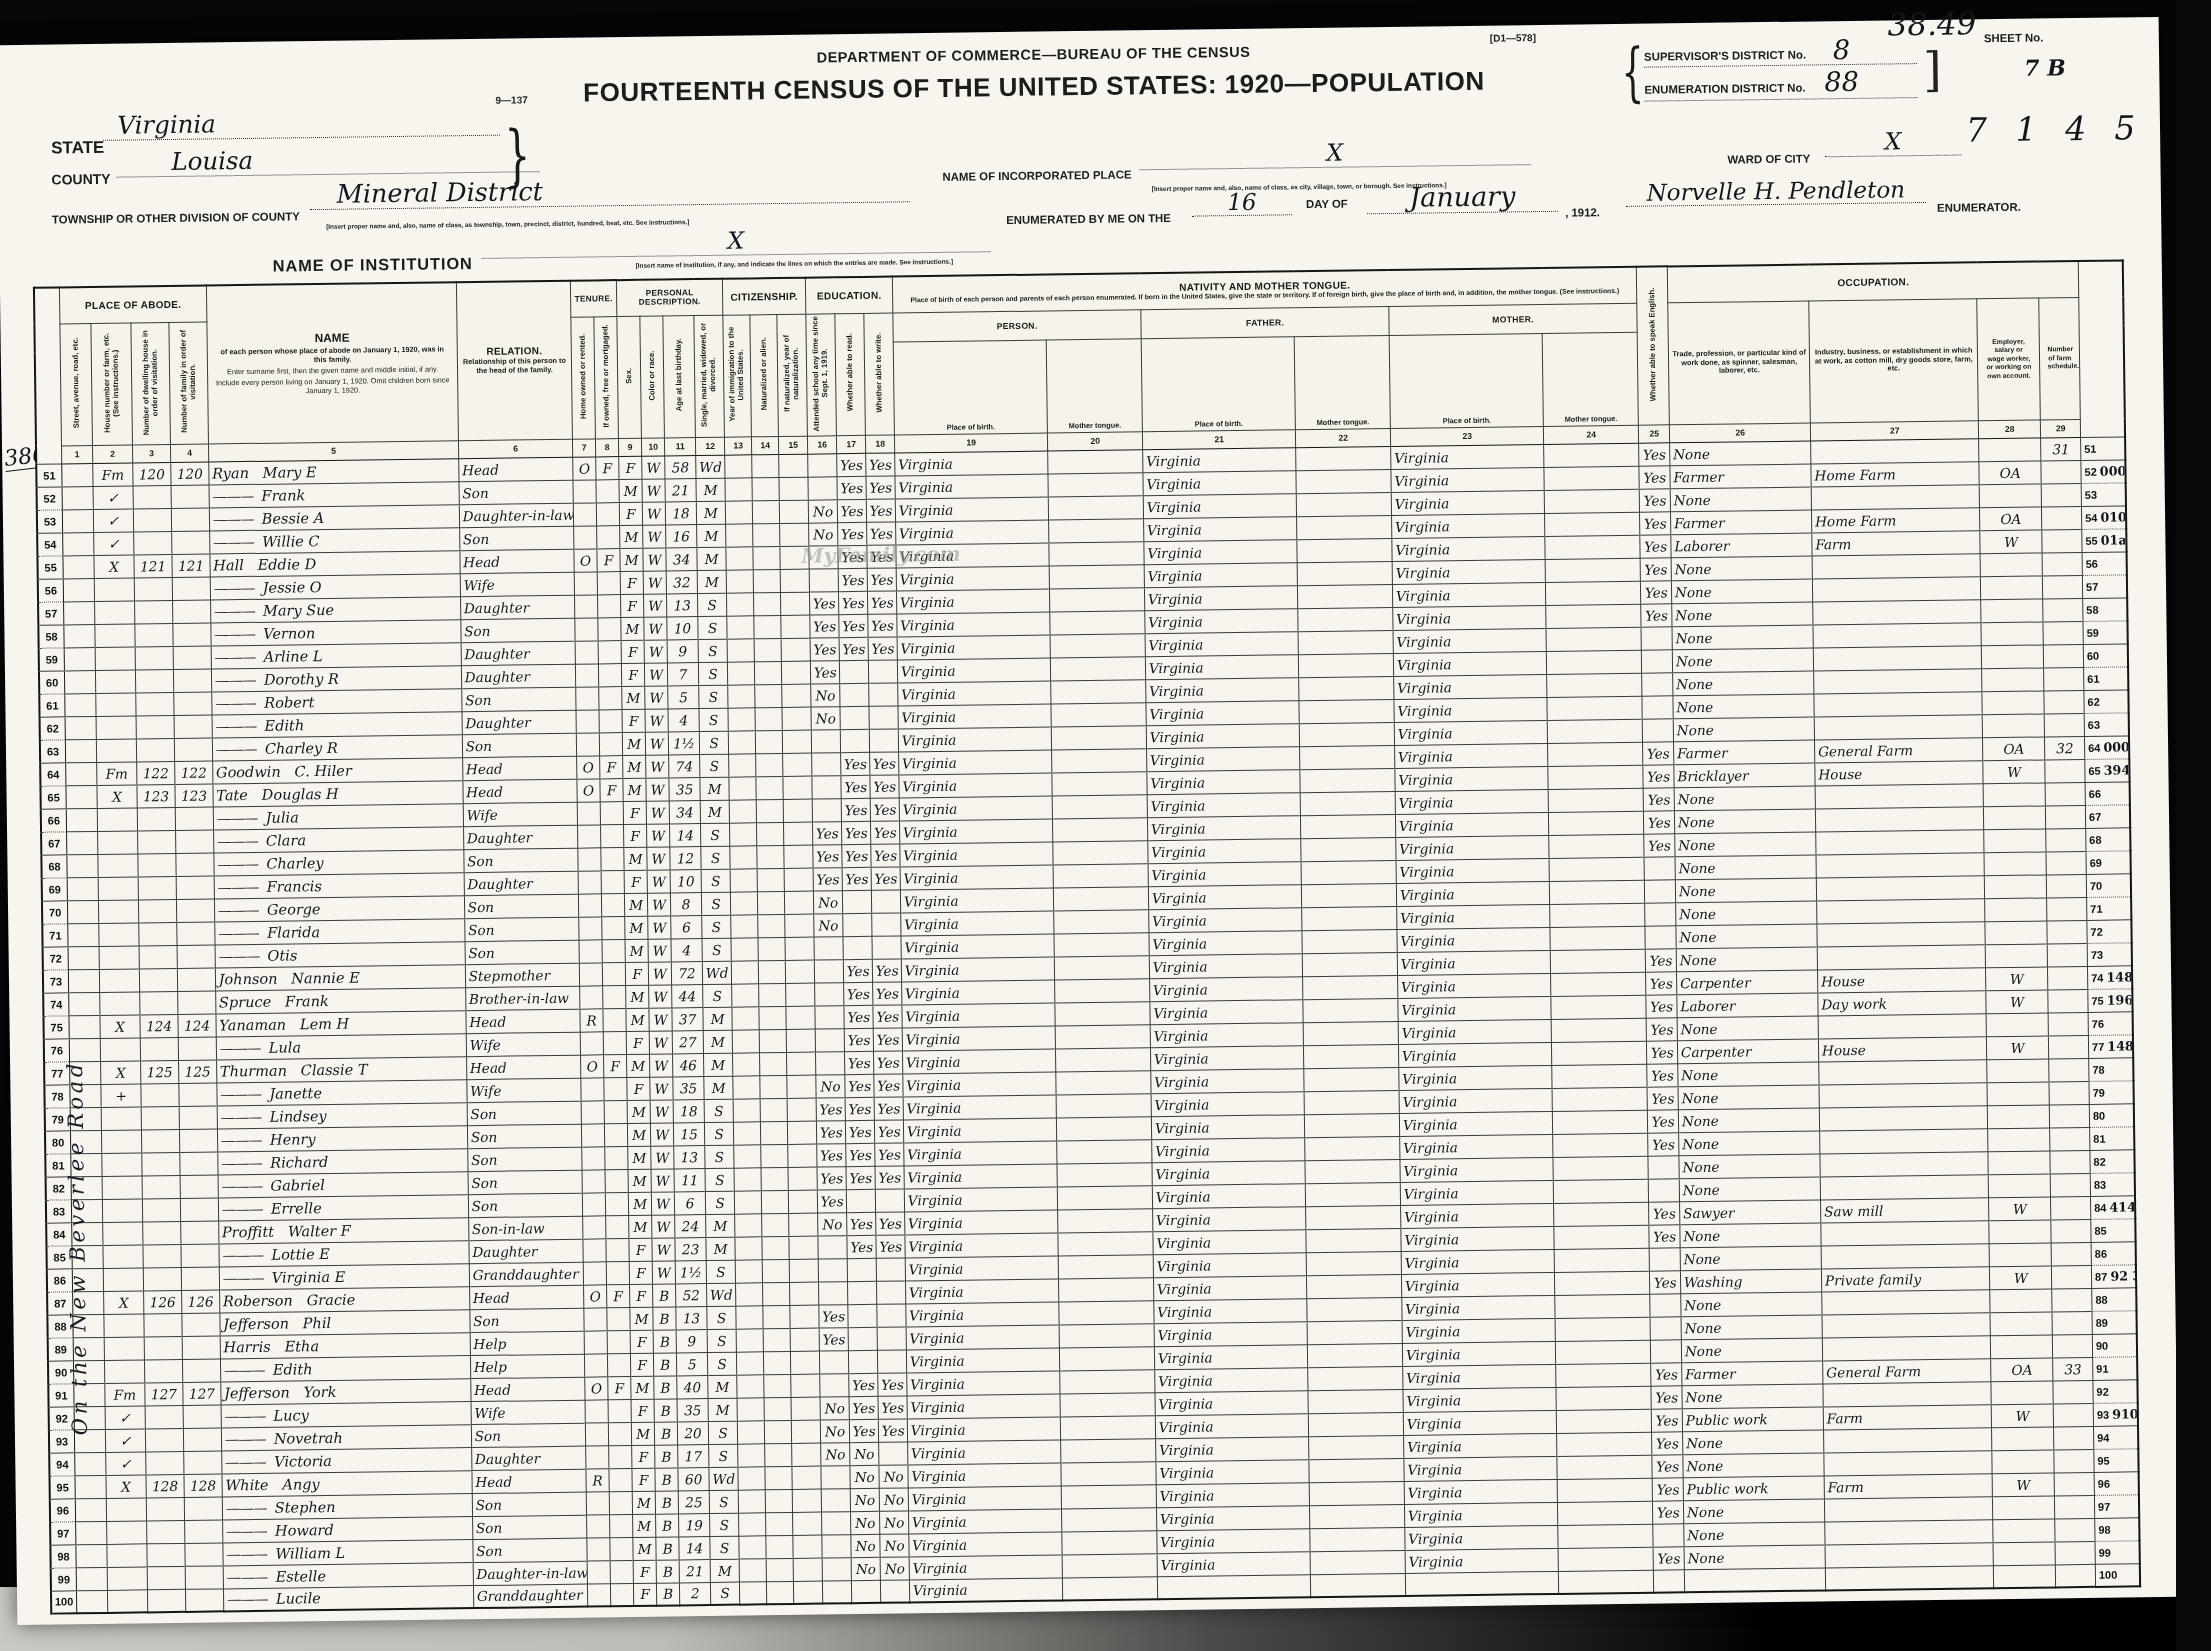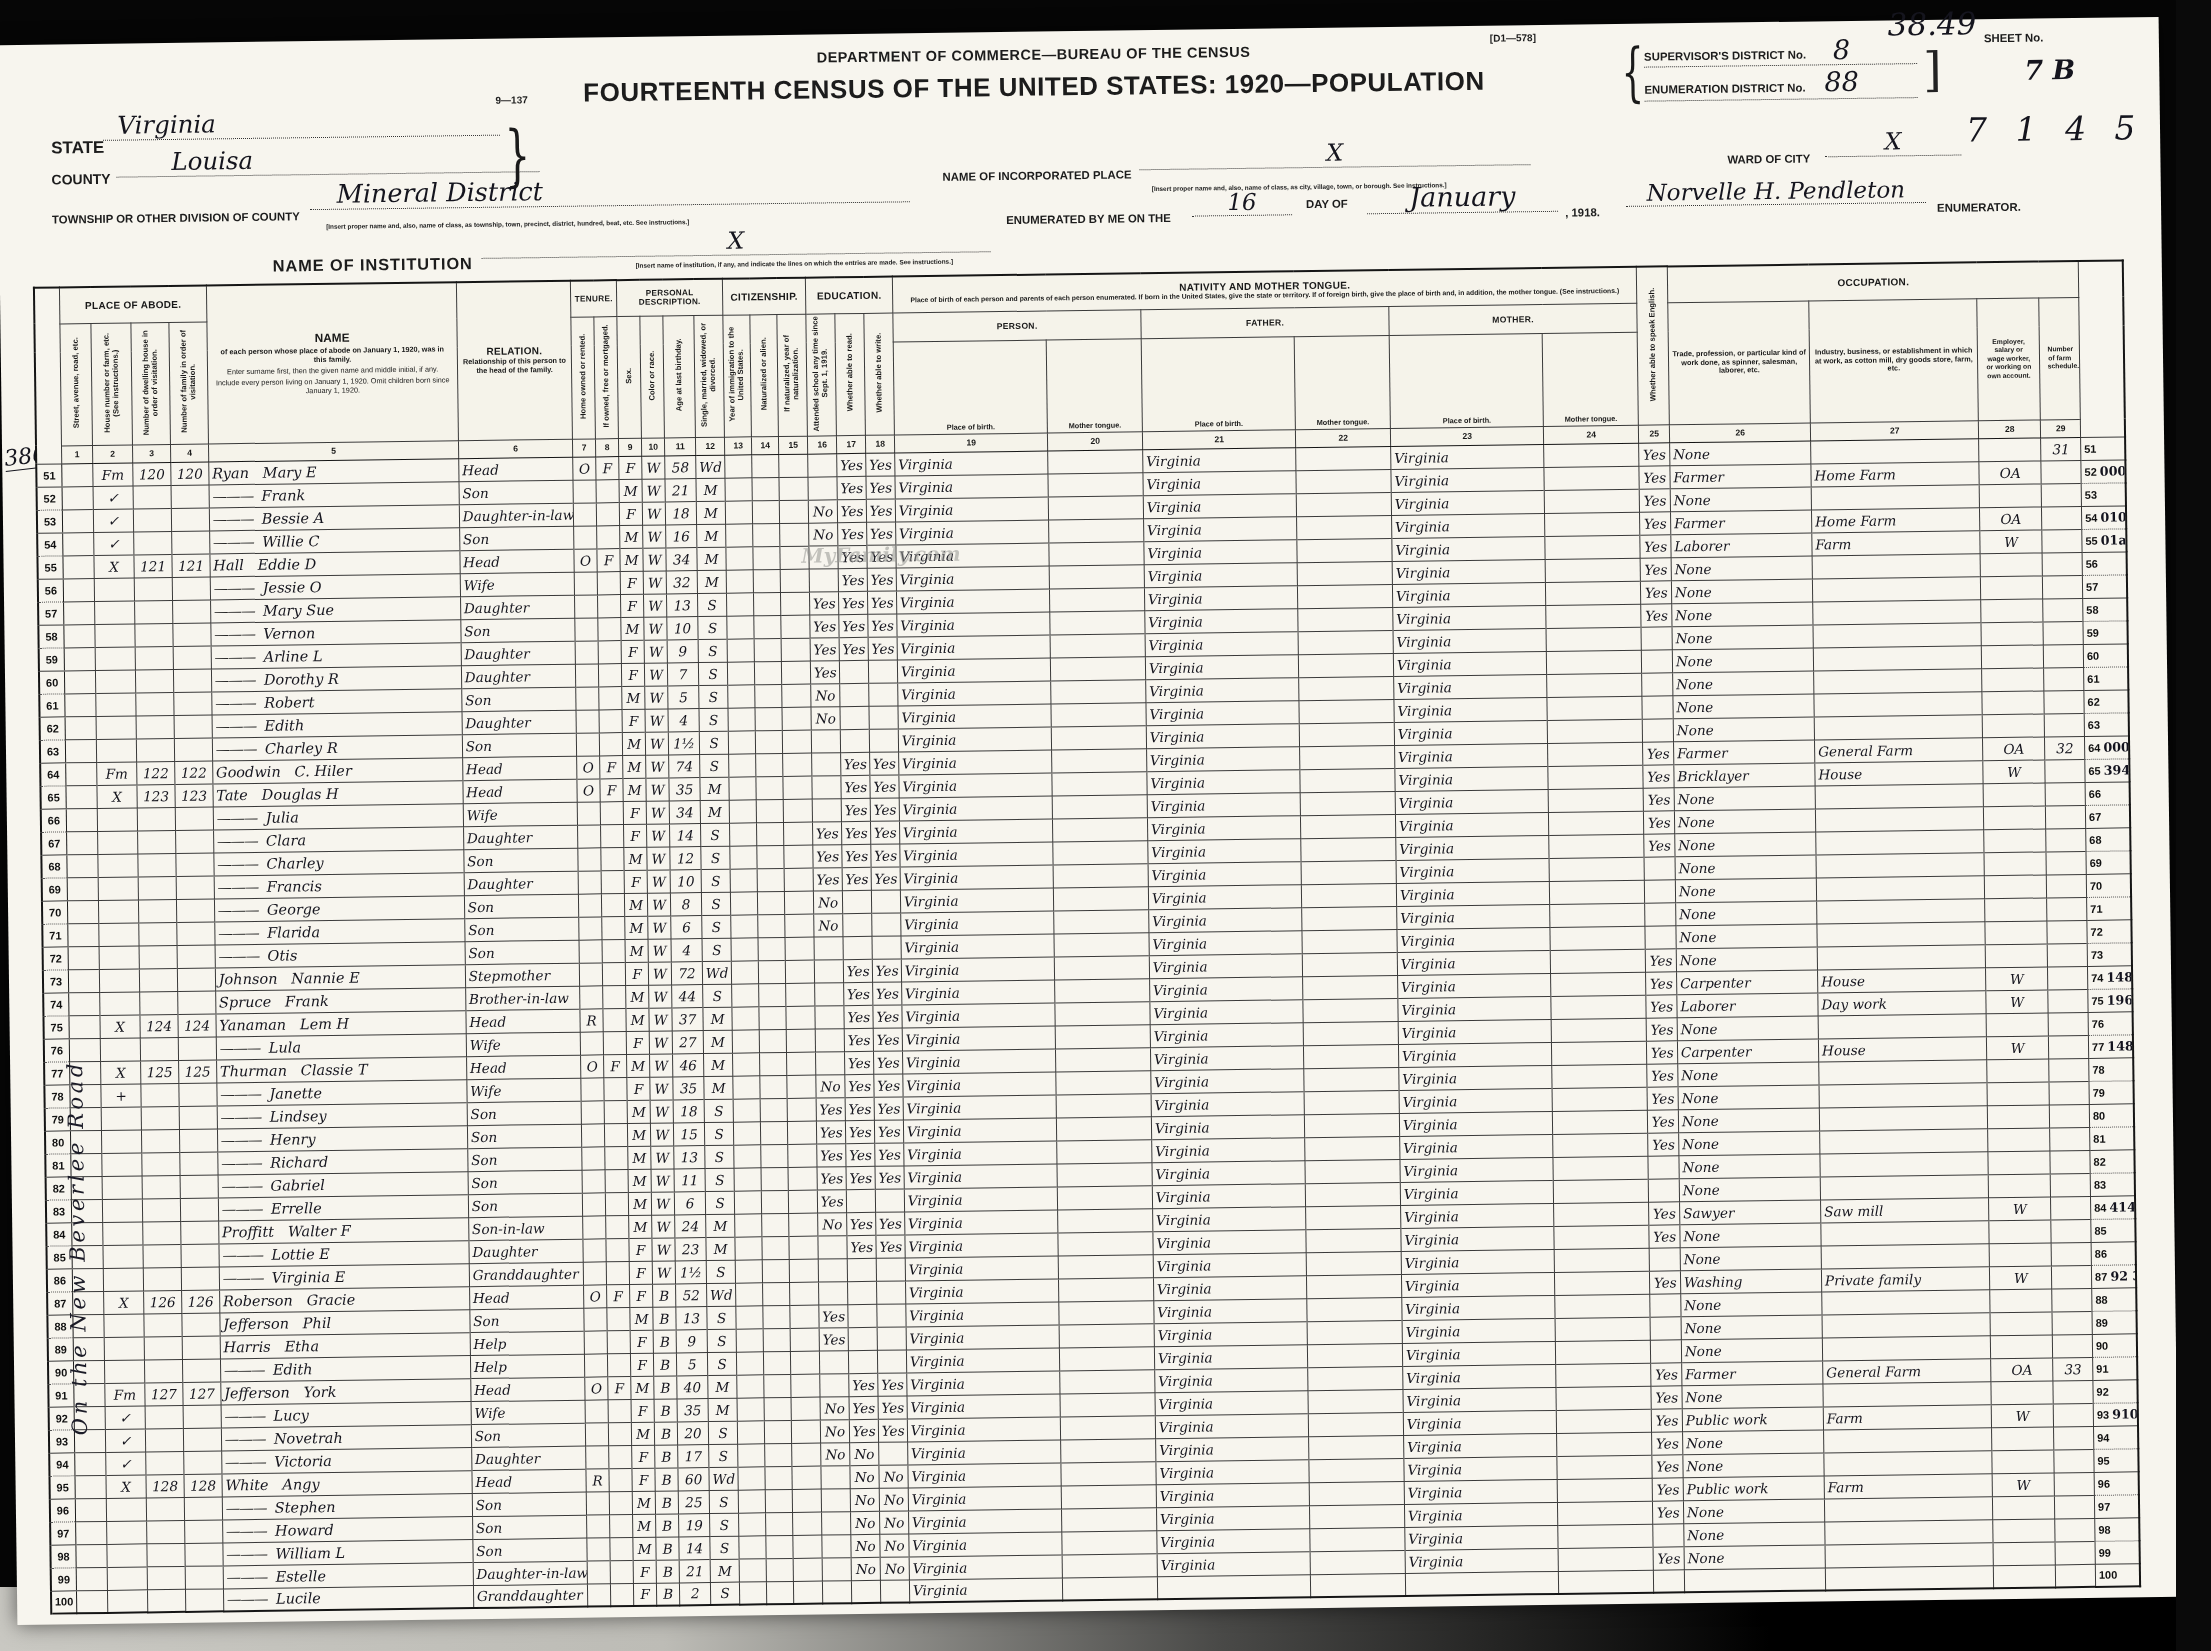--- a/index.html
+++ b/index.html
@@ -70,21 +70,21 @@
   <span class="abs brace" style="left:1615px;top:11px;font-size:64px;transform:scaleX(.55);">{</span>
   <span class="abs lbl" style="left:1647px;top:27px;font-size:11.4px;">SUPERVISOR'S DISTRICT No.</span>
   <span class="abs hw" style="left:1836px;top:12.7px;font-size:27px;">8</span>
   <span class="abs" style="left:1647px;top:42px;width:273px;border-bottom:1.4px dotted #333;height:0.9px;"></span>
   <span class="abs lbl" style="left:1647px;top:60px;font-size:11.4px;">ENUMERATION DISTRICT No.</span>
   <span class="abs hw" style="left:1827px;top:45px;font-size:27px;">88</span>
   <span class="abs" style="left:1647px;top:76px;width:273px;border-bottom:1.4px dotted #333;height:0.9px;"></span>
   <span class="abs brace" style="left:1926px;top:22px;font-size:47px;color:#222;">]</span>
 
   <span class="abs lbl" style="left:1987px;top:12.7px;font-size:11.4px;">SHEET No.</span>
-  <span class="abs hw" style="left:2027px;top:36px;font-size:27px;font-weight:bold;">7 B</span>
+  <span class="abs hw" style="left:2027px;top:36px;font-size:22px;font-weight:bold;">7 B</span>
   <span class="abs hw" style="left:1891px;top:-14.5px;font-size:31px;">38.49</span>
 
   <span class="abs lbl" style="left:53px;top:94px;font-size:17px;">STATE</span>
   <span class="abs hw dot" style="left:105px;top:67px;font-size:24.5px;width:382px;text-align:left;padding-left:14.5px;">Virginia</span>
   <span class="abs lbl" style="left:53px;top:127px;font-size:14px;">COUNTY</span>
   <span class="abs hw dot" style="left:118px;top:104px;font-size:24.5px;width:368px;text-align:left;padding-left:55px;">Louisa</span>
   <span class="abs brace" style="left:498px;top:78px;font-size:67px;transform:scaleX(.6);">}</span>
 
   <span class="abs lbl" style="left:53px;top:169px;font-size:11.4px;">TOWNSHIP OR OTHER DIVISION OF COUNTY</span>
   <span class="abs hw dot" style="left:311px;top:138px;font-size:25.5px;width:573px;text-align:left;padding-left:27px;">Mineral District</span>
@@ -95,21 +95,21 @@
   <span class="abs tiny" style="left:1153px;top:155px;">[Insert proper name and, also, name of class, as city, village, town, or borough.  See instructions.]</span>
 
   <span class="abs lbl" style="left:1729px;top:131px;font-size:11.4px;">WARD OF CITY</span>
   <span class="abs hw dot" style="left:1827px;top:107px;font-size:23.6px;width:136px;">X</span>
   <span class="abs hw" style="left:1968px;top:91px;font-size:33px;letter-spacing:9px;">7 1 4 5</span>
 
   <span class="abs lbl" style="left:1007px;top:182px;font-size:11.4px;">ENUMERATED BY ME ON THE</span>
   <span class="abs hw dot" style="left:1193px;top:160px;font-size:23px;width:100px;">16</span>
   <span class="abs lbl" style="left:1307px;top:170px;font-size:11.4px;">DAY OF</span>
   <span class="abs hw dot" style="left:1368px;top:155px;font-size:27px;width:191px;">January</span>
-  <span class="abs lbl" style="left:1566px;top:182px;font-size:11.4px;">, 1918.</span>
+  <span class="abs lbl" style="left:1566px;top:182px;font-size:11.4px;">, 1912.</span>
   <span class="abs hw dot" style="left:1627px;top:156px;font-size:23px;width:300px;">Norvelle H. Pendleton</span>
   <span class="abs lbl" style="left:1938px;top:182px;font-size:11.4px;">ENUMERATOR.</span>
 
   <span class="abs lbl" style="left:273px;top:215px;font-size:16.4px;letter-spacing:0.9px;">NAME OF INSTITUTION</span>
   <span class="abs hw dot" style="left:482px;top:191px;font-size:23.6px;width:509px;">X</span>
   <span class="abs tiny" style="left:636px;top:225px;">[Insert name of institution, if any, and indicate the lines on which the entries are made.  See instructions.]</span>
 
   <span class="wm" style="left:798px;top:509px;">MyFamily.com</span>
   <span class="vscript" style="left:53px;top:773px;height:618px;">On the New Beverlee Road</span>
   <span class="abs hw" style="left:1.8px;top:398px;font-size:22px;border-bottom:1.8px solid #15151e;transform:rotate(-6deg);">3861</span>

